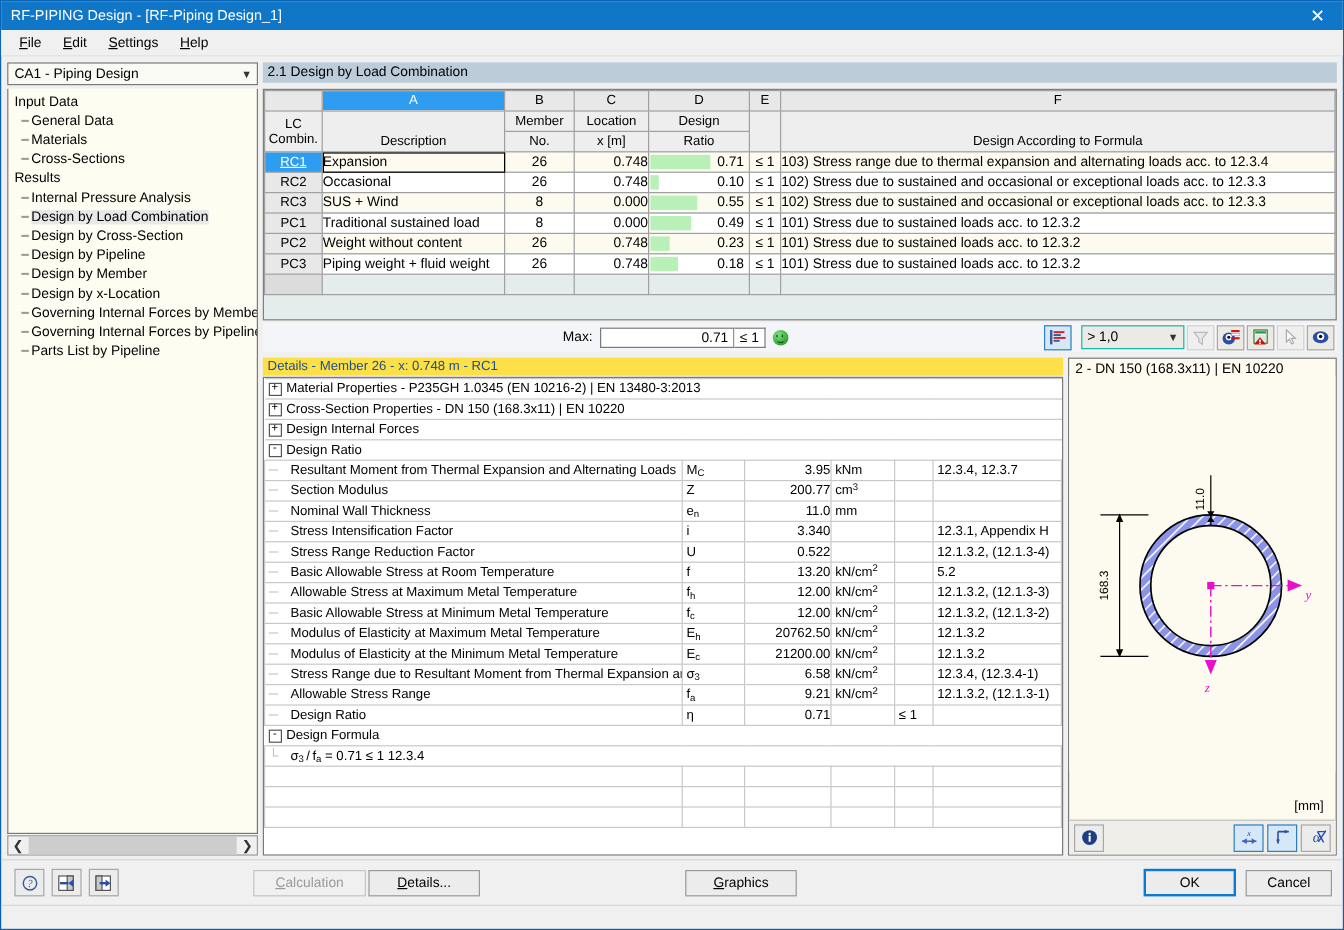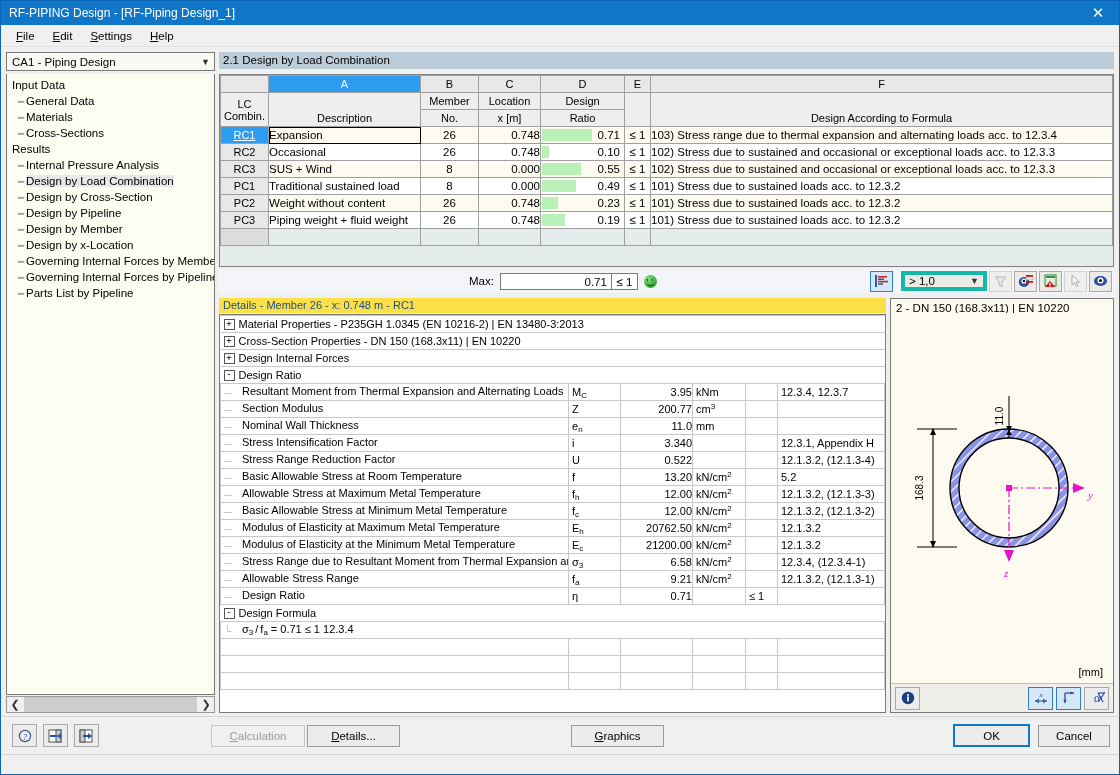--- a/index.html
+++ b/index.html
@@ -83,21 +83,21 @@
           margin-left:6px;position:relative;}
   .smiley:before{content:"";position:absolute;left:3px;top:4px;width:1.5px;height:2px;background:#04450b;
                  box-shadow:4.5px 0 0 #04450b;}
   .smiley:after{content:"";position:absolute;left:3px;top:7.5px;width:7px;height:3px;
                 border-bottom:1.5px solid #04450b;border-radius:0 0 7px 7px;}
   .tbtns{margin-left:auto;display:flex;align-items:center;gap:2px;padding-right:2px;}
   .tbtn{width:23px;height:21px;border:1px solid #a8a8a8;background:#eceae4;display:flex;
         align-items:center;justify-content:center;box-sizing:border-box;}
   .tbtn.act{border:1px solid #2e7fc0;background:#d6e8f8;}
   .tbtn.dis{opacity:.45;}
-  .filtersel{width:86px;height:20px;border:4px solid #14b8a6;background:#eceae4;margin-left:6px;
+  .filtersel{width:86px;height:20px;border:1px solid #14b8a6;background:#eceae4;margin-left:6px;
              display:flex;align-items:center;padding:0 4px;box-sizing:border-box;font-size:11.5px;}
   .filtersel .fv{flex:1;}
   .filtersel .ar{font-size:9px;color:#333;}
 
   
   .details{position:absolute;left:0;top:246px;right:228px;bottom:0;}
   .dhdr{height:15px;background:#fde047;color:#1b4f8a;font-size:11px;padding-left:4px;line-height:15px;}
   .dtblwrap{position:absolute;left:0;right:0;top:16px;bottom:0;border:1px solid #7a7a7a;
             background:#fff;box-sizing:border-box;overflow:hidden;}
   table.dt{border-collapse:collapse;width:100%;table-layout:fixed;font-size:11px;padding-left:21px;}
@@ -295,21 +295,21 @@
             <td class="cell">101) Stress due to sustained loads acc. to 12.3.2</td>
           </tr>
           <tr>
             <td class="lc">PC3</td>
             <td class="cell desc">Piping weight + fluid weight</td>
             <td class="cell ctr">26</td>
             <td class="cell num">0.748</td>
             <td class="cell">
               <div class="ratiocell">
                 <div class="ratiobar" style="width: 23px; background: rgb(184, 240, 184);"></div>
-                <div class="rationum">0.19</div>
+                <div class="rationum">0.18</div>
               </div>
             </td>
             <td class="cell ctr">≤ 1</td>
             <td class="cell">101) Stress due to sustained loads acc. to 12.3.2</td>
           </tr>
           <tr class="fillrow">
             <td class="lcfill"></td>
             <td></td>
             <td></td>
             <td></td>

